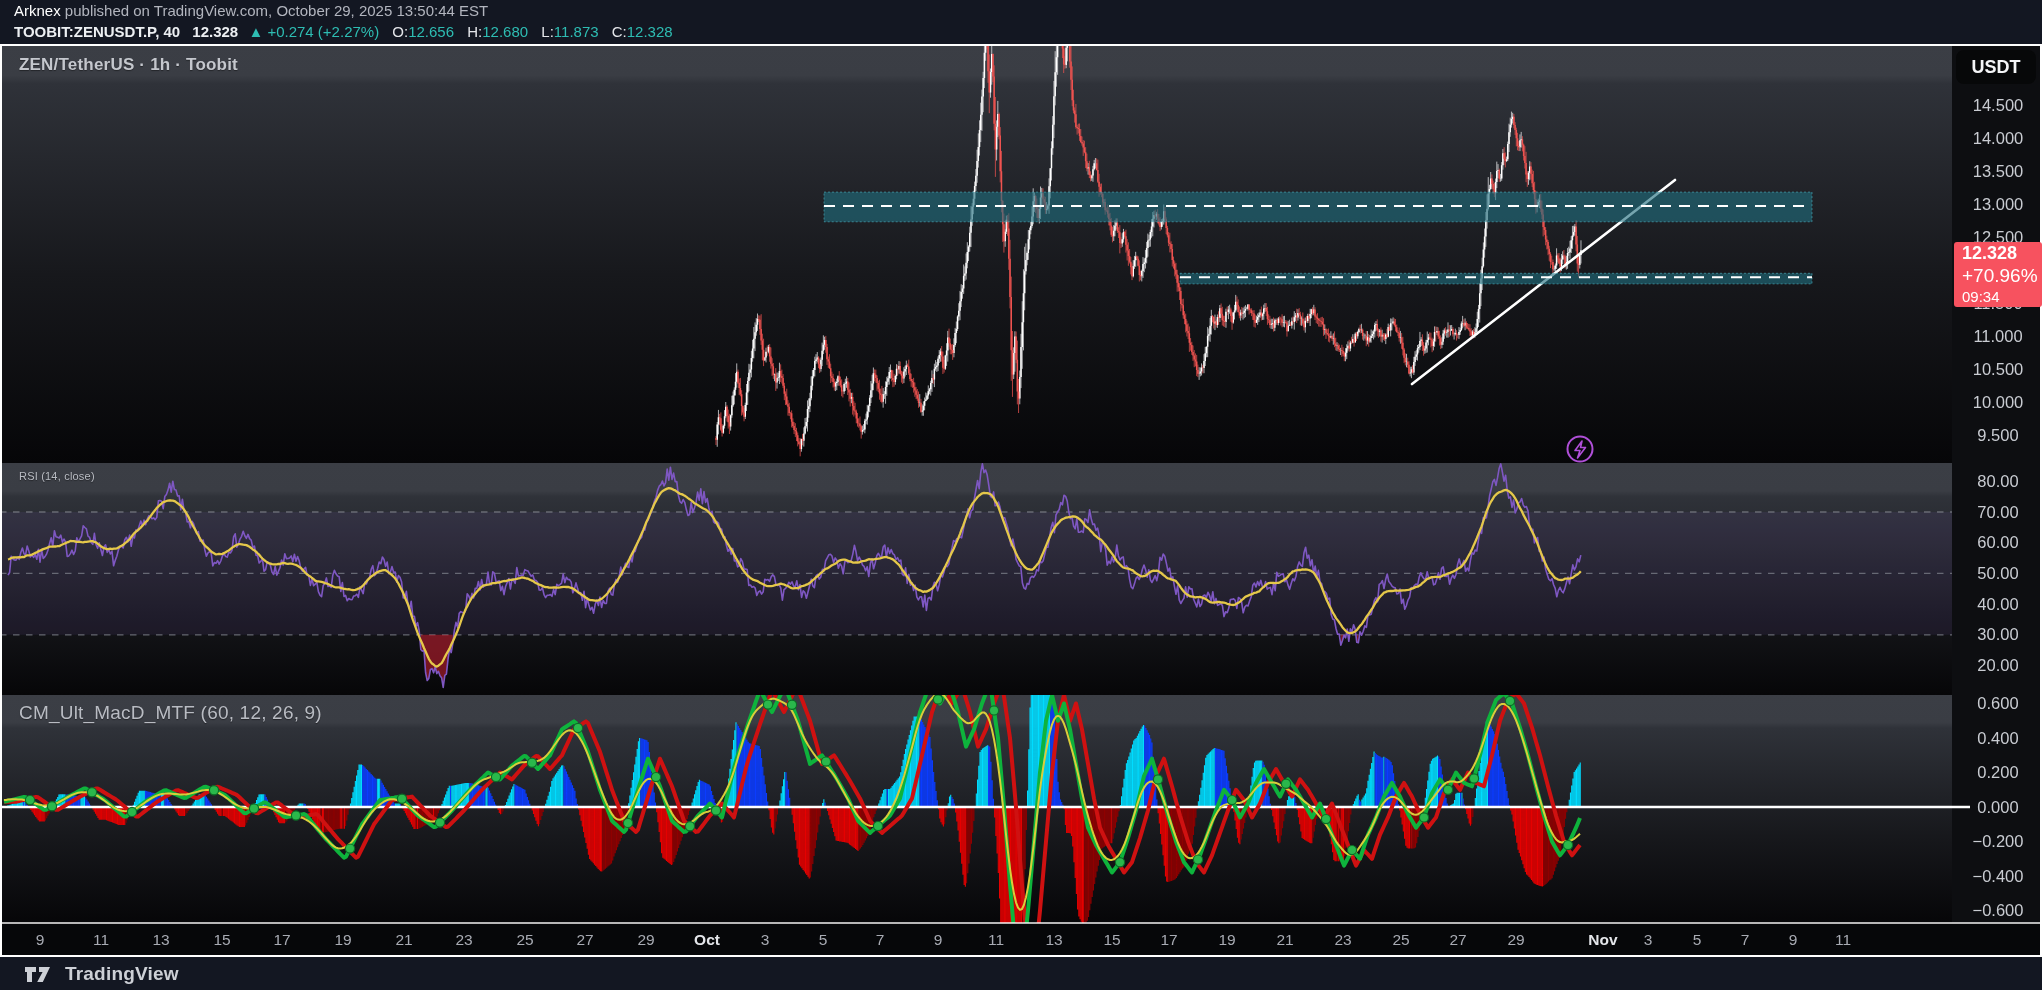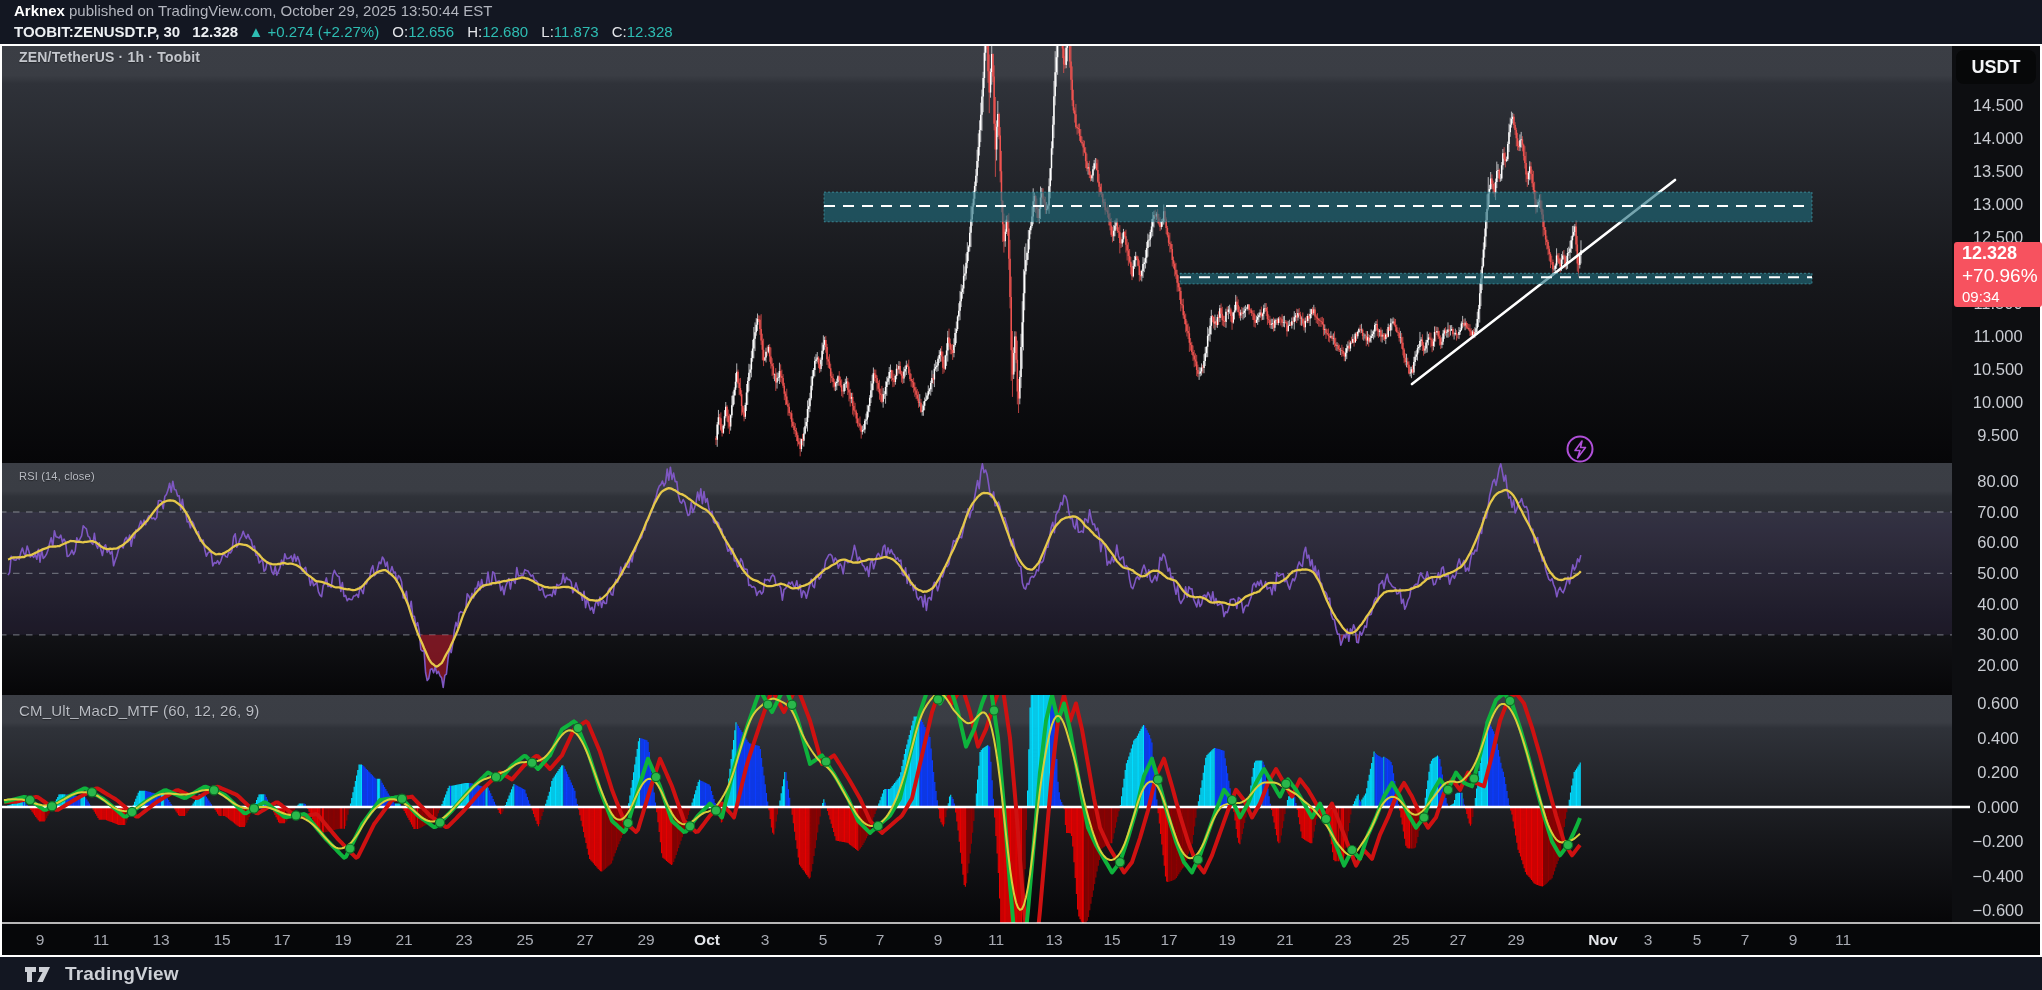--- a/index.html
+++ b/index.html
@@ -1,34 +1,34 @@
 <!DOCTYPE html>
 <html><head>
 <meta charset="utf-8">
 <style>
   html,body{margin:0;padding:0;background:#131722;}
   .shot{position:relative;width:2042px;height:990px;background:#131722;
         font-family:"Liberation Sans",sans-serif;overflow:hidden;}
   
   .tv-header{position:absolute;left:0;top:0;width:2042px;height:44px;padding-left:14px;box-sizing:border-box;}
   .hline{white-space:nowrap;font-size:15px;line-height:21px;}
-  .hline .author{color:#ffffff;font-weight:bold;}
+  .hline .author{color:#ffffff;font-weight:normal;}
   .hline .pub{color:#b2b5be;}
   .hline2 .sym{color:#eceff2;font-weight:bold;}
   .hline2 .last{color:#eceff2;font-weight:bold;margin-left:8px;}
   .hline2 .chg{color:#2ebdb3;margin-left:6px;}
   .hline2 .olbl{color:#e4e6ea;margin-left:9px;}
   .hline2 .oval{color:#2ebdb3;}
   
   #chart{position:absolute;left:0;top:44px;}
   
   .legend{position:absolute;color:#c4c7cd;font-weight:bold;letter-spacing:.2px;text-shadow:0 1px 1px rgba(0,0,0,.4);}
-  .legend-price{left:19px;top:49px;font-size:14px;}
+  .legend-price{left:19px;top:55px;font-size:17px;}
   .legend-rsi{left:19px;top:470px;font-size:11px;font-weight:normal;color:#b9bcc3;}
-  .legend-macd{left:19px;top:702px;font-size:15px;font-weight:normal;color:#b9bcc3;}
+  .legend-macd{left:19px;top:702px;font-size:19px;font-weight:normal;color:#b9bcc3;}
   
   .usdt-btn{position:absolute;left:1956px;top:50px;width:80px;height:34px;background:#070809;border-radius:8px;
             color:#f4f5f7;font-size:18px;font-weight:bold;display:flex;align-items:center;justify-content:center;cursor:pointer;}
   
   .price-label{position:absolute;left:1954px;top:242px;width:88px;box-sizing:border-box;background:#f7525f;border-radius:3px;
                padding:2px 0 3px 8px;color:#fff;}
   .price-label .pl-price{font-size:18px;font-weight:bold;line-height:18px;}
   .price-label .pl-chg{font-size:19px;line-height:15px;margin-top:6px;}
   .price-label .pl-cd{font-size:15px;line-height:15px;margin-top:6px;}
   
@@ -39,21 +39,21 @@
 </head>
 <body>
 
 <div class="shot">
 
   <div class="tv-header">
     <div class="hline">
       <span class="author">Arknex</span><span class="pub"> published on TradingView.com, October 29, 2025 13:50:44 EST</span>
     </div>
     <div class="hline hline2">
-      <span class="sym">TOOBIT:ZENUSDT.P, 30</span>
+      <span class="sym">TOOBIT:ZENUSDT.P, 40</span>
       <span class="last">12.328</span>
       <span class="chg">▲ +0.274 (+2.27%)</span>
       <span class="olbl">O:</span><span class="oval">12.656</span>
       <span class="olbl">H:</span><span class="oval">12.680</span>
       <span class="olbl">L:</span><span class="oval">11.873</span>
       <span class="olbl">C:</span><span class="oval">12.328</span>
     </div>
   </div>
 
   <svg id="chart" width="2042" height="913" viewBox="0 0 2042 913">

